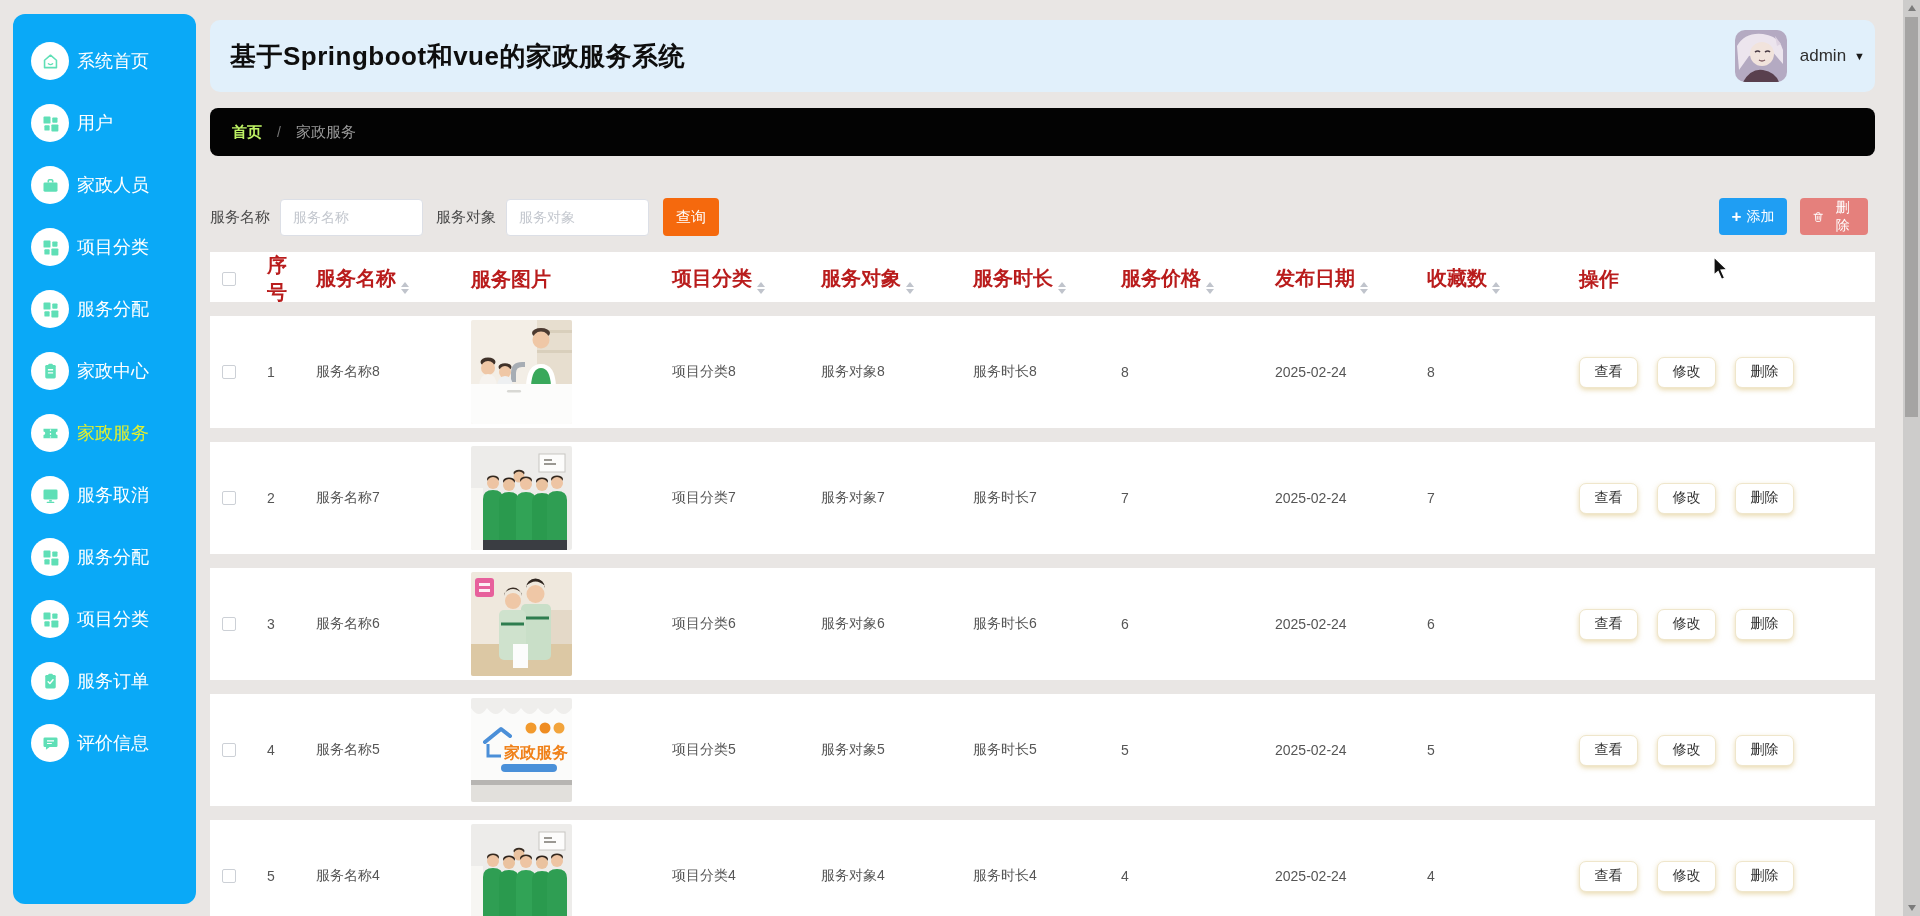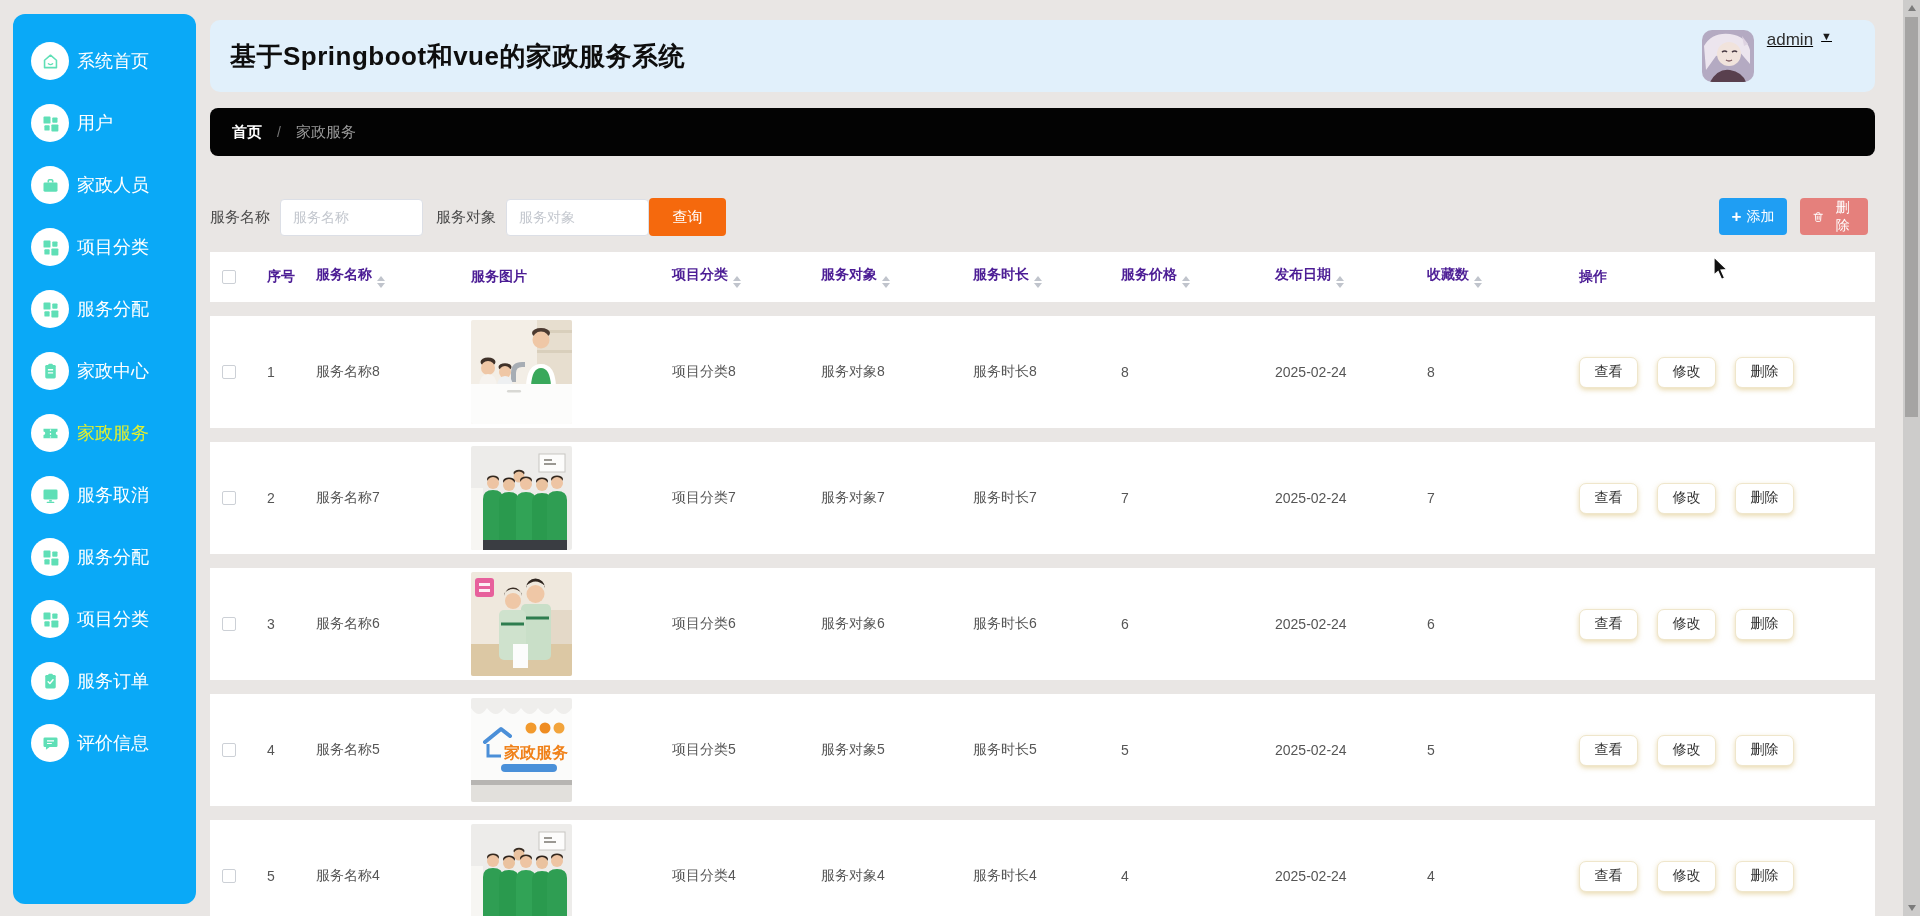--- a/index.html
+++ b/index.html
@@ -14,57 +14,57 @@
                display:flex; align-items:center; justify-content:center; }
   .side-icon svg { width:21px; height:21px; display:block; }
   .side-label { color:#fff; font-size:18px; margin-left:8px; white-space:nowrap; }
   .side-item.active .side-label { color:#e3ef2d; }
 
   
   .header-card { position:absolute; left:210px; top:20px; width:1665px; height:72px;
                  background:#e1f0fb; border-radius:10px;padding-left:24px; }
   .page-title { position:absolute; left:20px; top:0; line-height:72px; font-size:26px;
                 font-weight:bold; color:#0e0e0e; letter-spacing:0.5px; }
-  .user-box { position:absolute; right:43px; top:10px; height:52px; display:flex; align-items:flex-start;text-decoration:underline; }
+  .user-box { position:absolute; right:10px; top:10px; height:52px; display:flex; align-items:center; }
   .avatar { width:52px; height:52px; border-radius:10px; overflow:hidden; flex:none; }
   .avatar svg { display:block; }
   .user-name { margin-left:13px; font-size:17px; color:#2e2e2e; }
   .user-caret { margin-left:8px; font-size:11px; color:#1a1a1a; }
 
   
   .breadcrumb { position:absolute; left:210px; top:108px; width:1665px; height:48px;
                 background:#030303; border-radius:8px; display:flex; align-items:center; padding-left:22px; }
-  .bc-home { color:#ffffff; font-weight:bold; font-size:15px; cursor:pointer; }
+  .bc-home { color:#bef264; font-weight:bold; font-size:15px; cursor:pointer; }
   .bc-sep { color:#767676; margin:0 15px; font-size:14px; }
   .bc-current { color:#9b9b9b; font-size:15px; }
 
   
   .filterbar { position:absolute; left:210px; top:197px; height:40px; display:flex; align-items:center; }
   .f-label { font-size:15px; color:#4a4a4a; margin-right:10px; white-space:nowrap; }
   .f-input { width:143px; height:37px; border:1px solid #dcdfe6; border-radius:4px; background:#fff;
              padding:0 12px; font-size:14px; color:#333; outline:none; }
   .f-input::placeholder { color:#c3c7ce; }
   .f-gap { width:13px; flex:none; }
-  .btn-search { width:77px; height:38px; background:#f5690d; color:#fff;
+  .btn-search { margin-left:14px; width:56px; height:38px; background:#f5690d; color:#fff;
                 border:none; border-radius:4px; font-size:15px; cursor:pointer; }
 
   .toolbar { position:absolute; right:52px; top:198px; display:flex; }
   .btn-top { height:37px; border:none; border-radius:4px; color:#fff; font-size:14px; cursor:pointer;
              display:flex; align-items:center; justify-content:center; padding:0 12px; }
   .btn-add { width:68px; background:#1f9ef3; }
   .btn-add .plus { font-size:17px; margin-right:5px; font-weight:bold; }
   .btn-del { width:68px; background:#e5807c; margin-left:13px; }
   .btn-del svg { width:13px; height:14px; margin-right:5px; }
 
   
   .table-card { position:absolute; left:210px; top:252px; width:1665px; }
   .grid-row { display:grid;
     grid-template-columns:45px 49px 155px 201px 149px 152px 148px 154px 152px 152px 1fr;
     align-items:center; background:#fff; }
-  .t-header { height:50px; font-weight:bold; font-size:14px; color:#4c1d95; }
+  .t-header { height:50px; font-weight:bold; font-size:20px; color:#b91c1c; }
   .t-row { margin-top:14px; height:112px; font-size:14px; color:#565656; }
   .cell { padding-left:12px; }
   .checkbox { width:14px; height:14px; border:1px solid #ccd0d6; border-radius:2px; background:#fff; cursor:pointer; }
   .carets { display:inline-flex; flex-direction:column; margin-left:5px; vertical-align:-2px; row-gap:2px; }
   .caret-up { width:0; height:0; border-left:4px solid transparent; border-right:4px solid transparent;
               border-bottom:5px solid #c0c4cc; }
   .caret-down { width:0; height:0; border-left:4px solid transparent; border-right:4px solid transparent;
                 border-top:5px solid #c0c4cc; }
   .photo { width:101px; height:104px; display:block; border-radius:2px; }
   .actions { display:flex; column-gap:19px; padding-left:12px;align-items:flex-end; }

